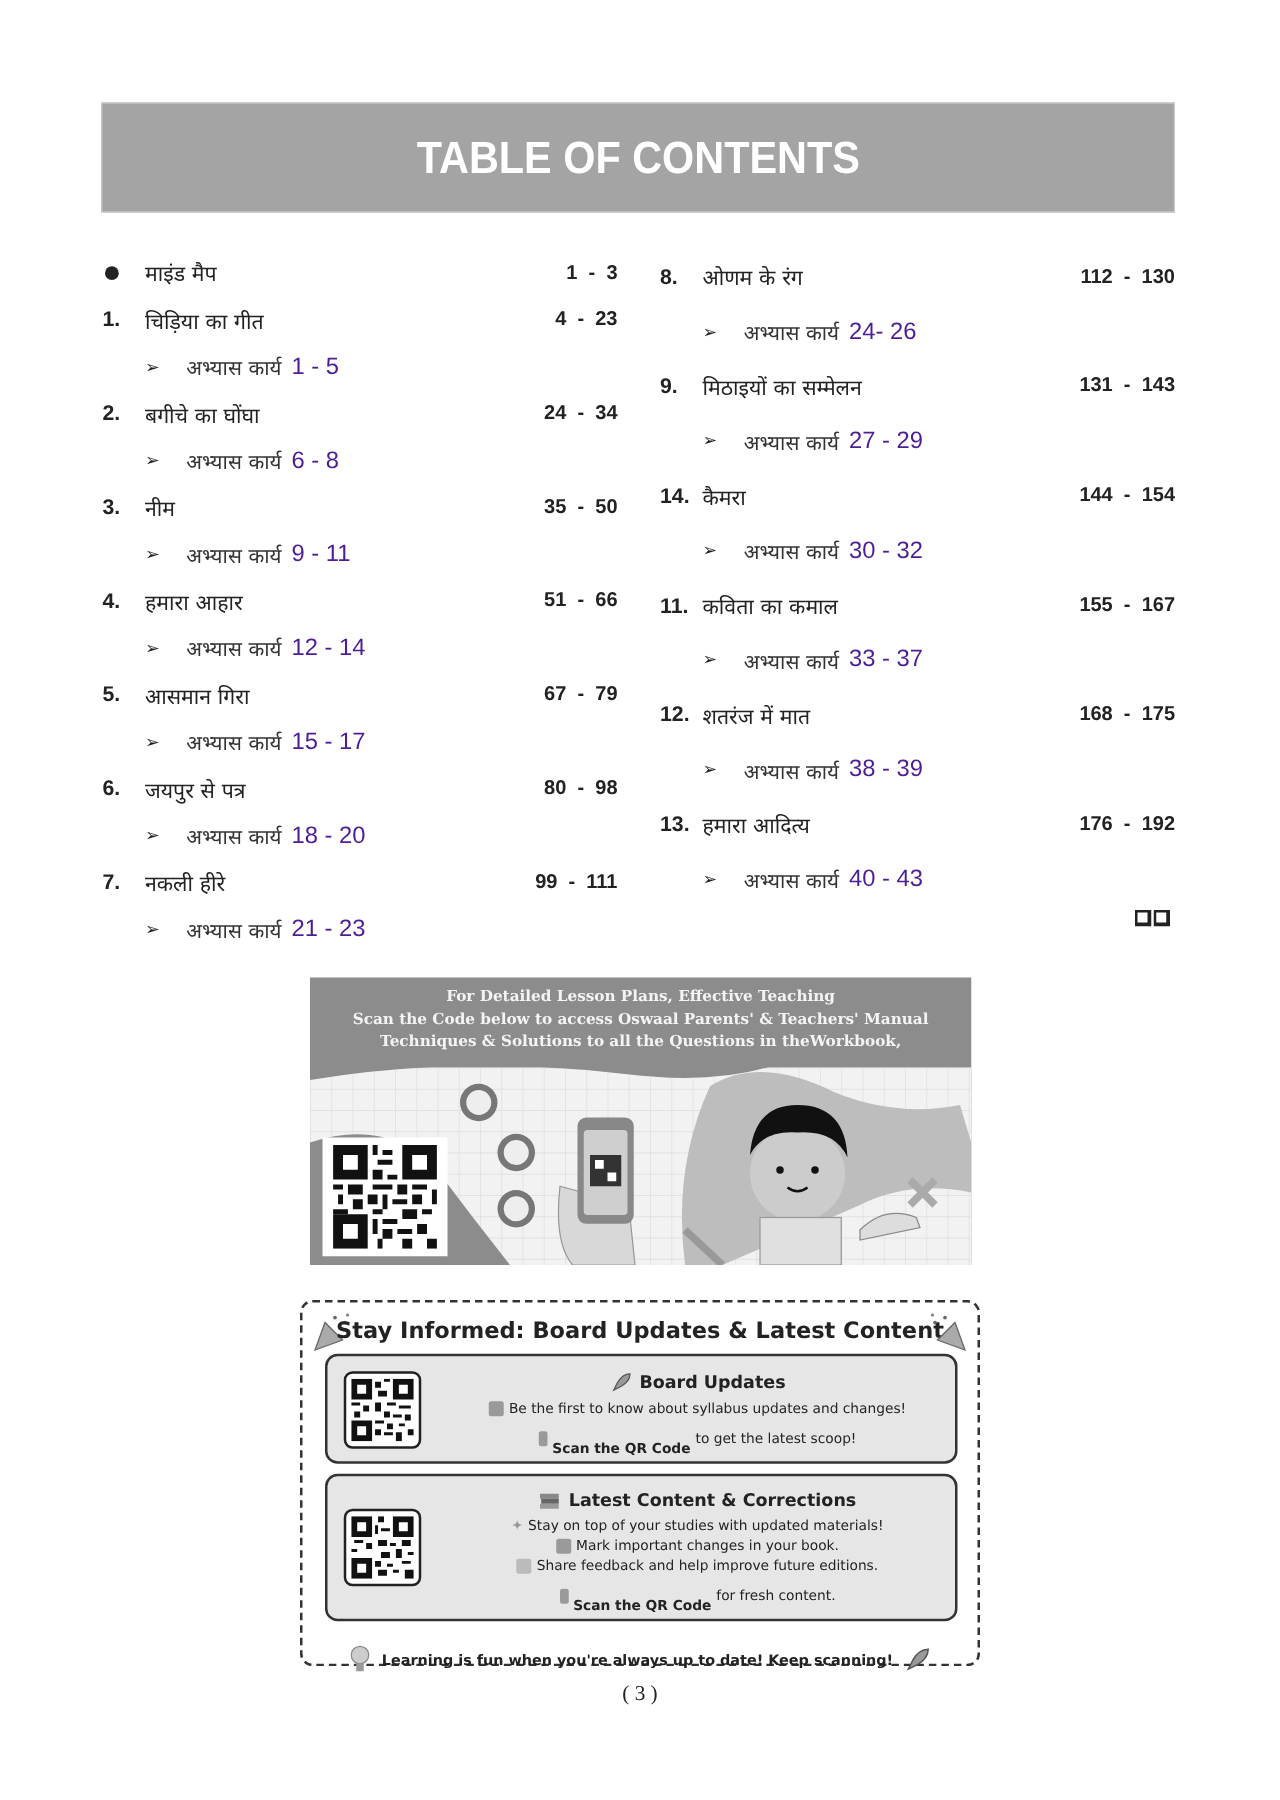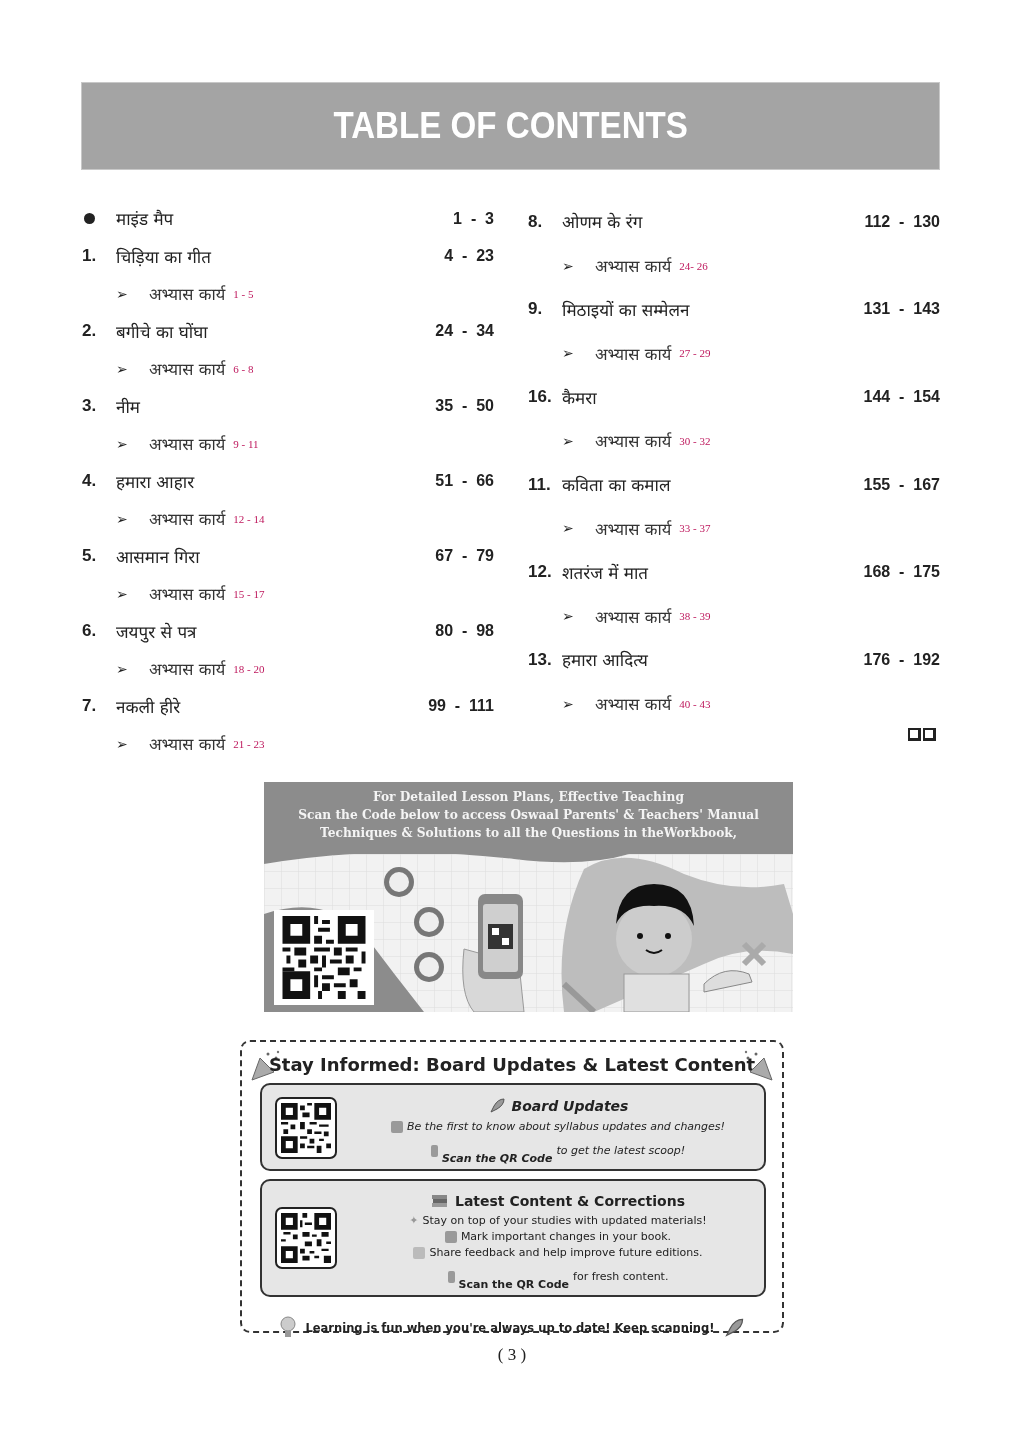--- a/index.html
+++ b/index.html
@@ -28,28 +28,28 @@
   }
   .bullet-dot { width: 11px; height: 11px; border-radius: 50%; background: #222; margin-left: 2px; margin-right: 21px; }
   .title { font-family: "DejaVu Sans", sans-serif; font-size: 17px; color: #222; }
   .pages {
     position: absolute; right: 0; font-family: Liberation Sans, sans-serif;
     font-weight: bold; font-size: 16px; color: #222; white-space: pre;
   }
   .sub { padding-left: 34px; }
   .arrow { font-size: 14px; width: 33px; color: #222; }
   .sub-title { font-size: 16.5px; color: #333; }
-  .sub-pages { font-family: Liberation Serif, serif; font-size: 11px; color: #be185d; margin-left: 8px; }
+  .sub-pages { font-family: Liberation Sans, sans-serif; font-size: 19px; color: #4c1d95; margin-left: 8px; }
 
   .end-mark { position: absolute; left: 908px; top: 728px; display: flex; gap: 2px; }
   .end-mark span { display: block; width: 13px; height: 13px; border: 2px solid #222; border-right-width: 3px; border-bottom-width: 3px; }
 
   
   .promo {
-    position: absolute; left: 264px; top: 782px; width: 529px; height: 230px;
+    position: absolute; left: 248px; top: 782px; width: 529px; height: 230px;
     background: #8c8c8c; overflow: hidden;
   }
   .promo-text {
     position: absolute; left: 0; right: 0; top: 6px; text-align: center;
     color: #f4f4f4; font-family: "DejaVu Serif", serif; font-weight: bold;
     font-size: 12.2px; line-height: 18px;
   }
   .promo-canvas {
     position: absolute; left: 0; top: 72px; width: 529px; height: 158px;
   }
@@ -74,21 +74,21 @@
   }
   .card1 { top: 41px; height: 88px; }
   .card2 { top: 137px; height: 118px; }
   .card-qr {
     position: absolute; left: 13px; width: 62px; height: 62px; background: #fff;
     border: 2px solid #222; border-radius: 7px; padding: 4px;
   }
   .card1 .card-qr { top: 12px; }
   .card2 .card-qr { top: 26px; }
   .card-body { position: absolute; left: 100px; right: 10px; text-align: center; }
-  .card1 .card-body { top: 12px; font-style: italic; }
+  .card1 .card-body { top: 12px; }
   .card2 .card-body { top: 12px; }
   .card-head { font-weight: bold; font-size: 14px; color: #222; margin-bottom: 4px; display: flex; align-items: center; justify-content: center; gap: 6px; }
   .card-line { font-size: 11px; line-height: 16px; color: #222; display: flex; align-items: center; justify-content: center; gap: 4px; }
   .card-line b { font-weight: bold; margin-top: 16px; }
   .emo { display: inline-block; width: 12px; height: 12px; background: #9a9a9a; border-radius: 2px; }
   .stay-foot {
     position: absolute; left: 0; right: 0; top: 274px; text-align: center;
     font-weight: bold; font-size: 11.5px; color: #222;
     display: flex; align-items: center; justify-content: center; gap: 8px;
   }
@@ -206,21 +206,21 @@
     <span class="title">मिठाइयों का सम्मेलन</span>
     <span class="pages">131  -  143</span>
   </div>
   <div class="row sub">
     <span class="arrow">➢</span>
     <span class="sub-title">अभ्यास कार्य</span>
     <span class="sub-pages">27 - 29</span>
   </div>
 
   <div class="row">
-    <span class="num">16.</span>
+    <span class="num">14.</span>
     <span class="title">कैमरा</span>
     <span class="pages">144  -  154</span>
   </div>
   <div class="row sub">
     <span class="arrow">➢</span>
     <span class="sub-title">अभ्यास कार्य</span>
     <span class="sub-pages">30 - 32</span>
   </div>
 
   <div class="row">

